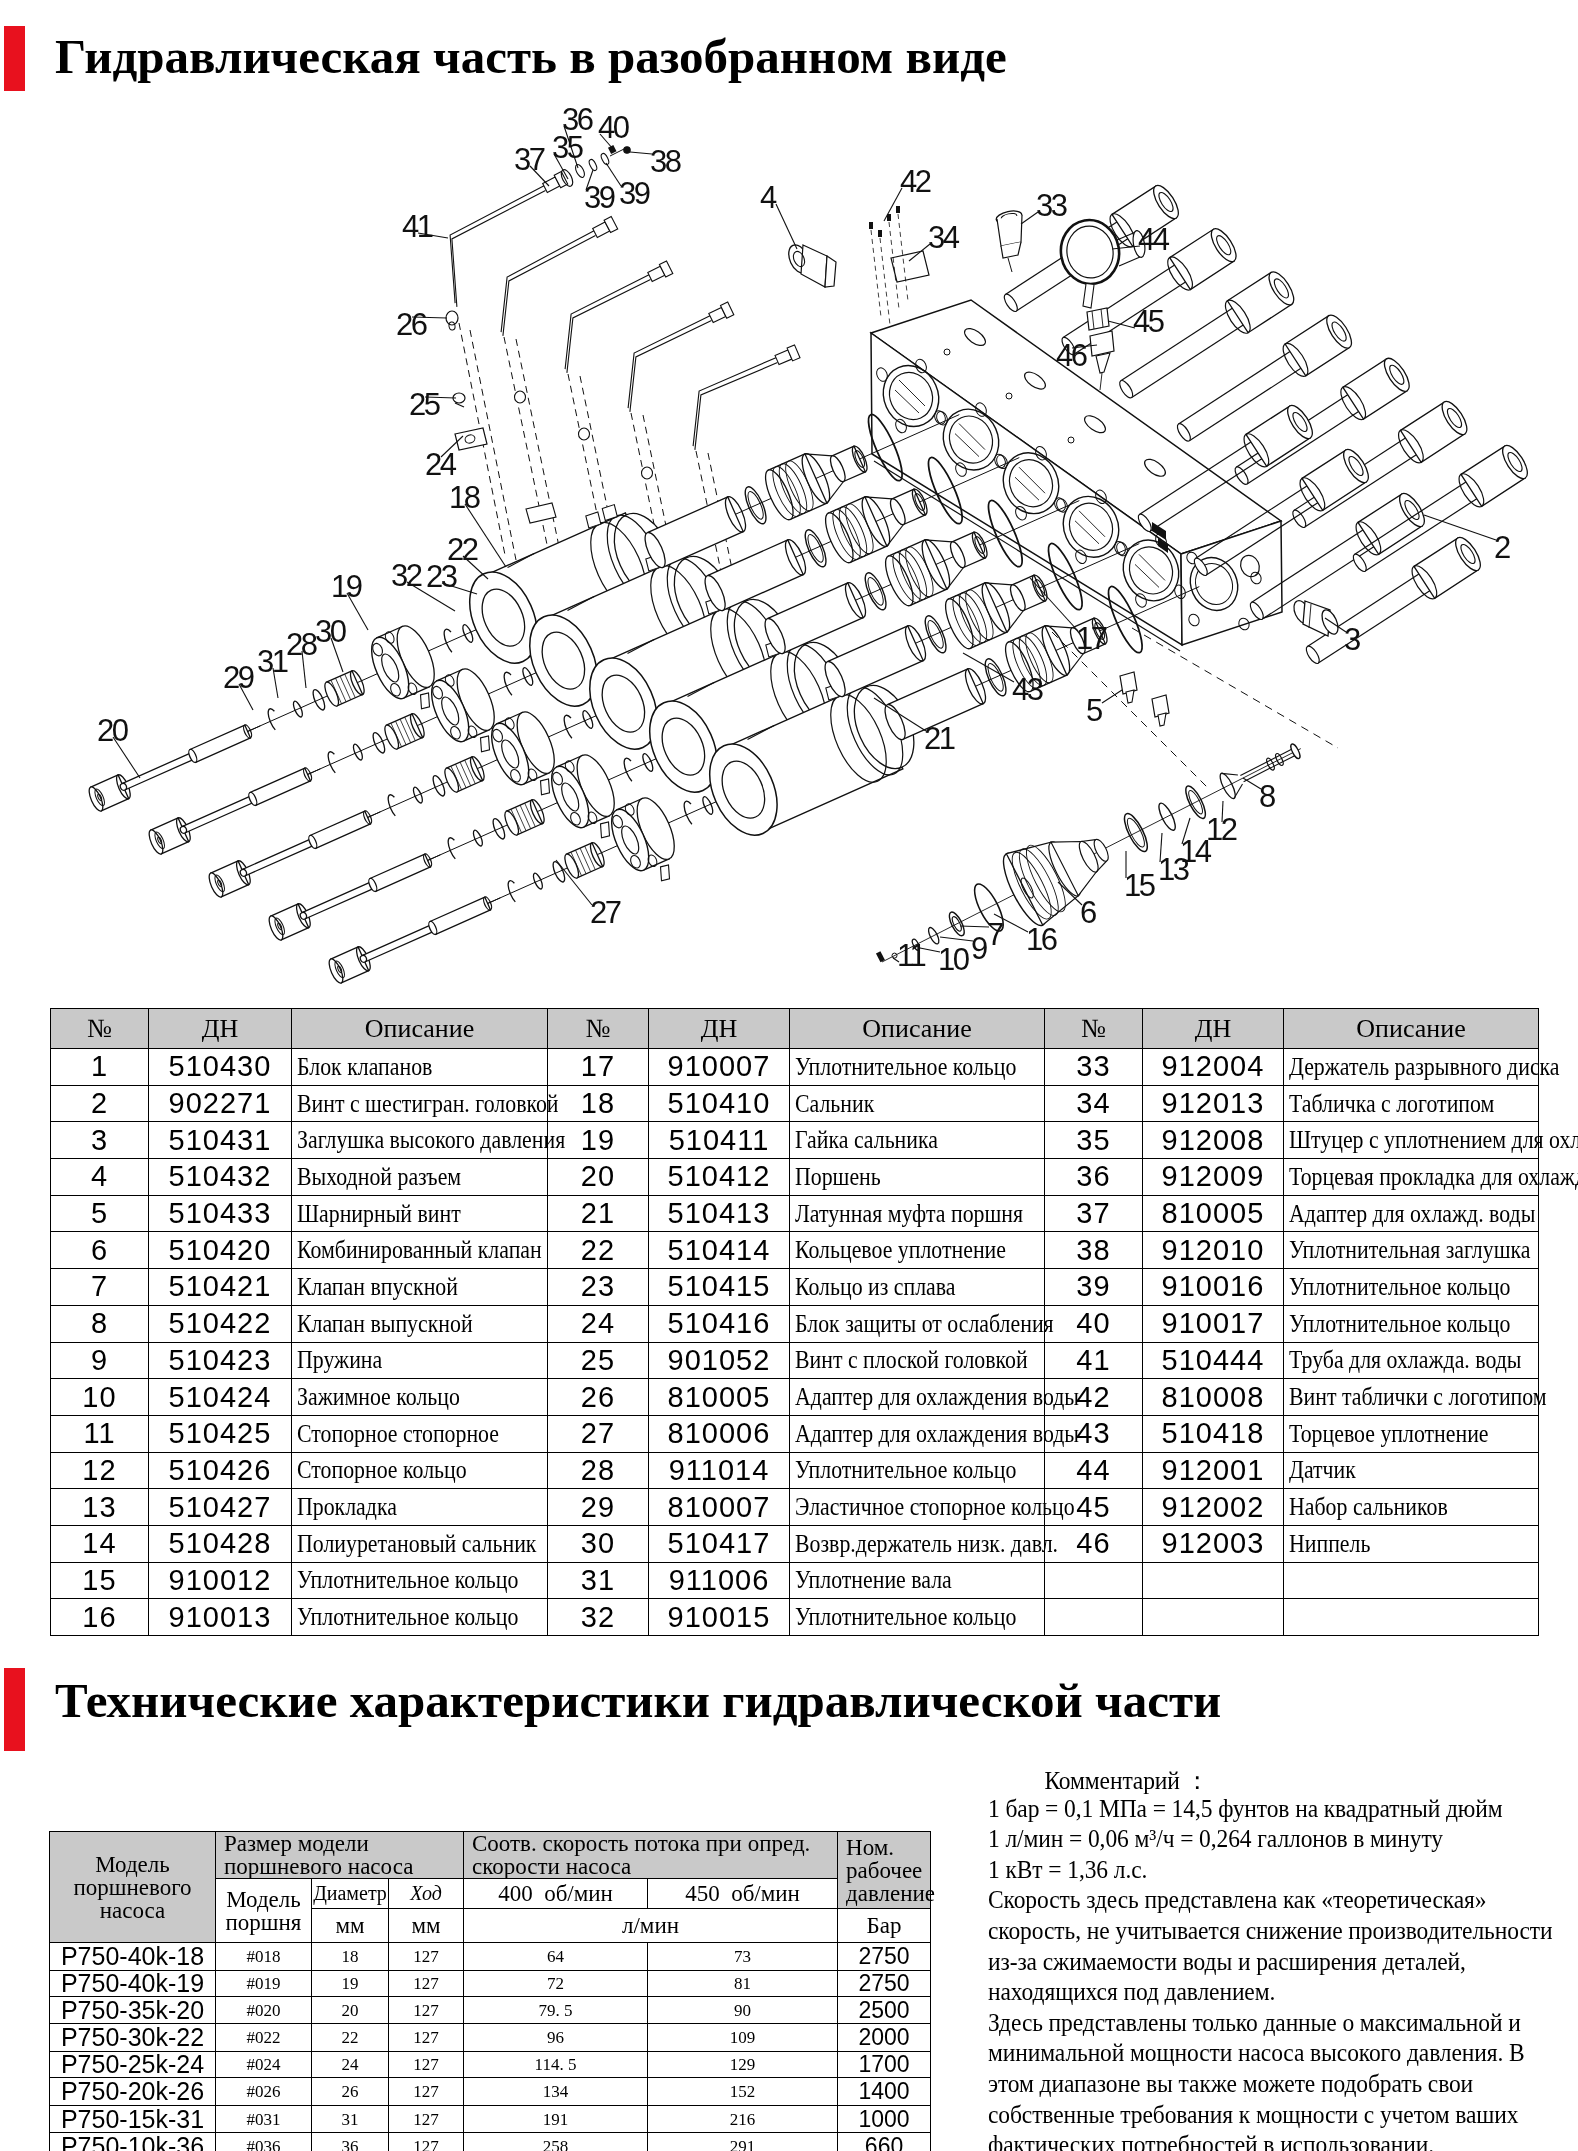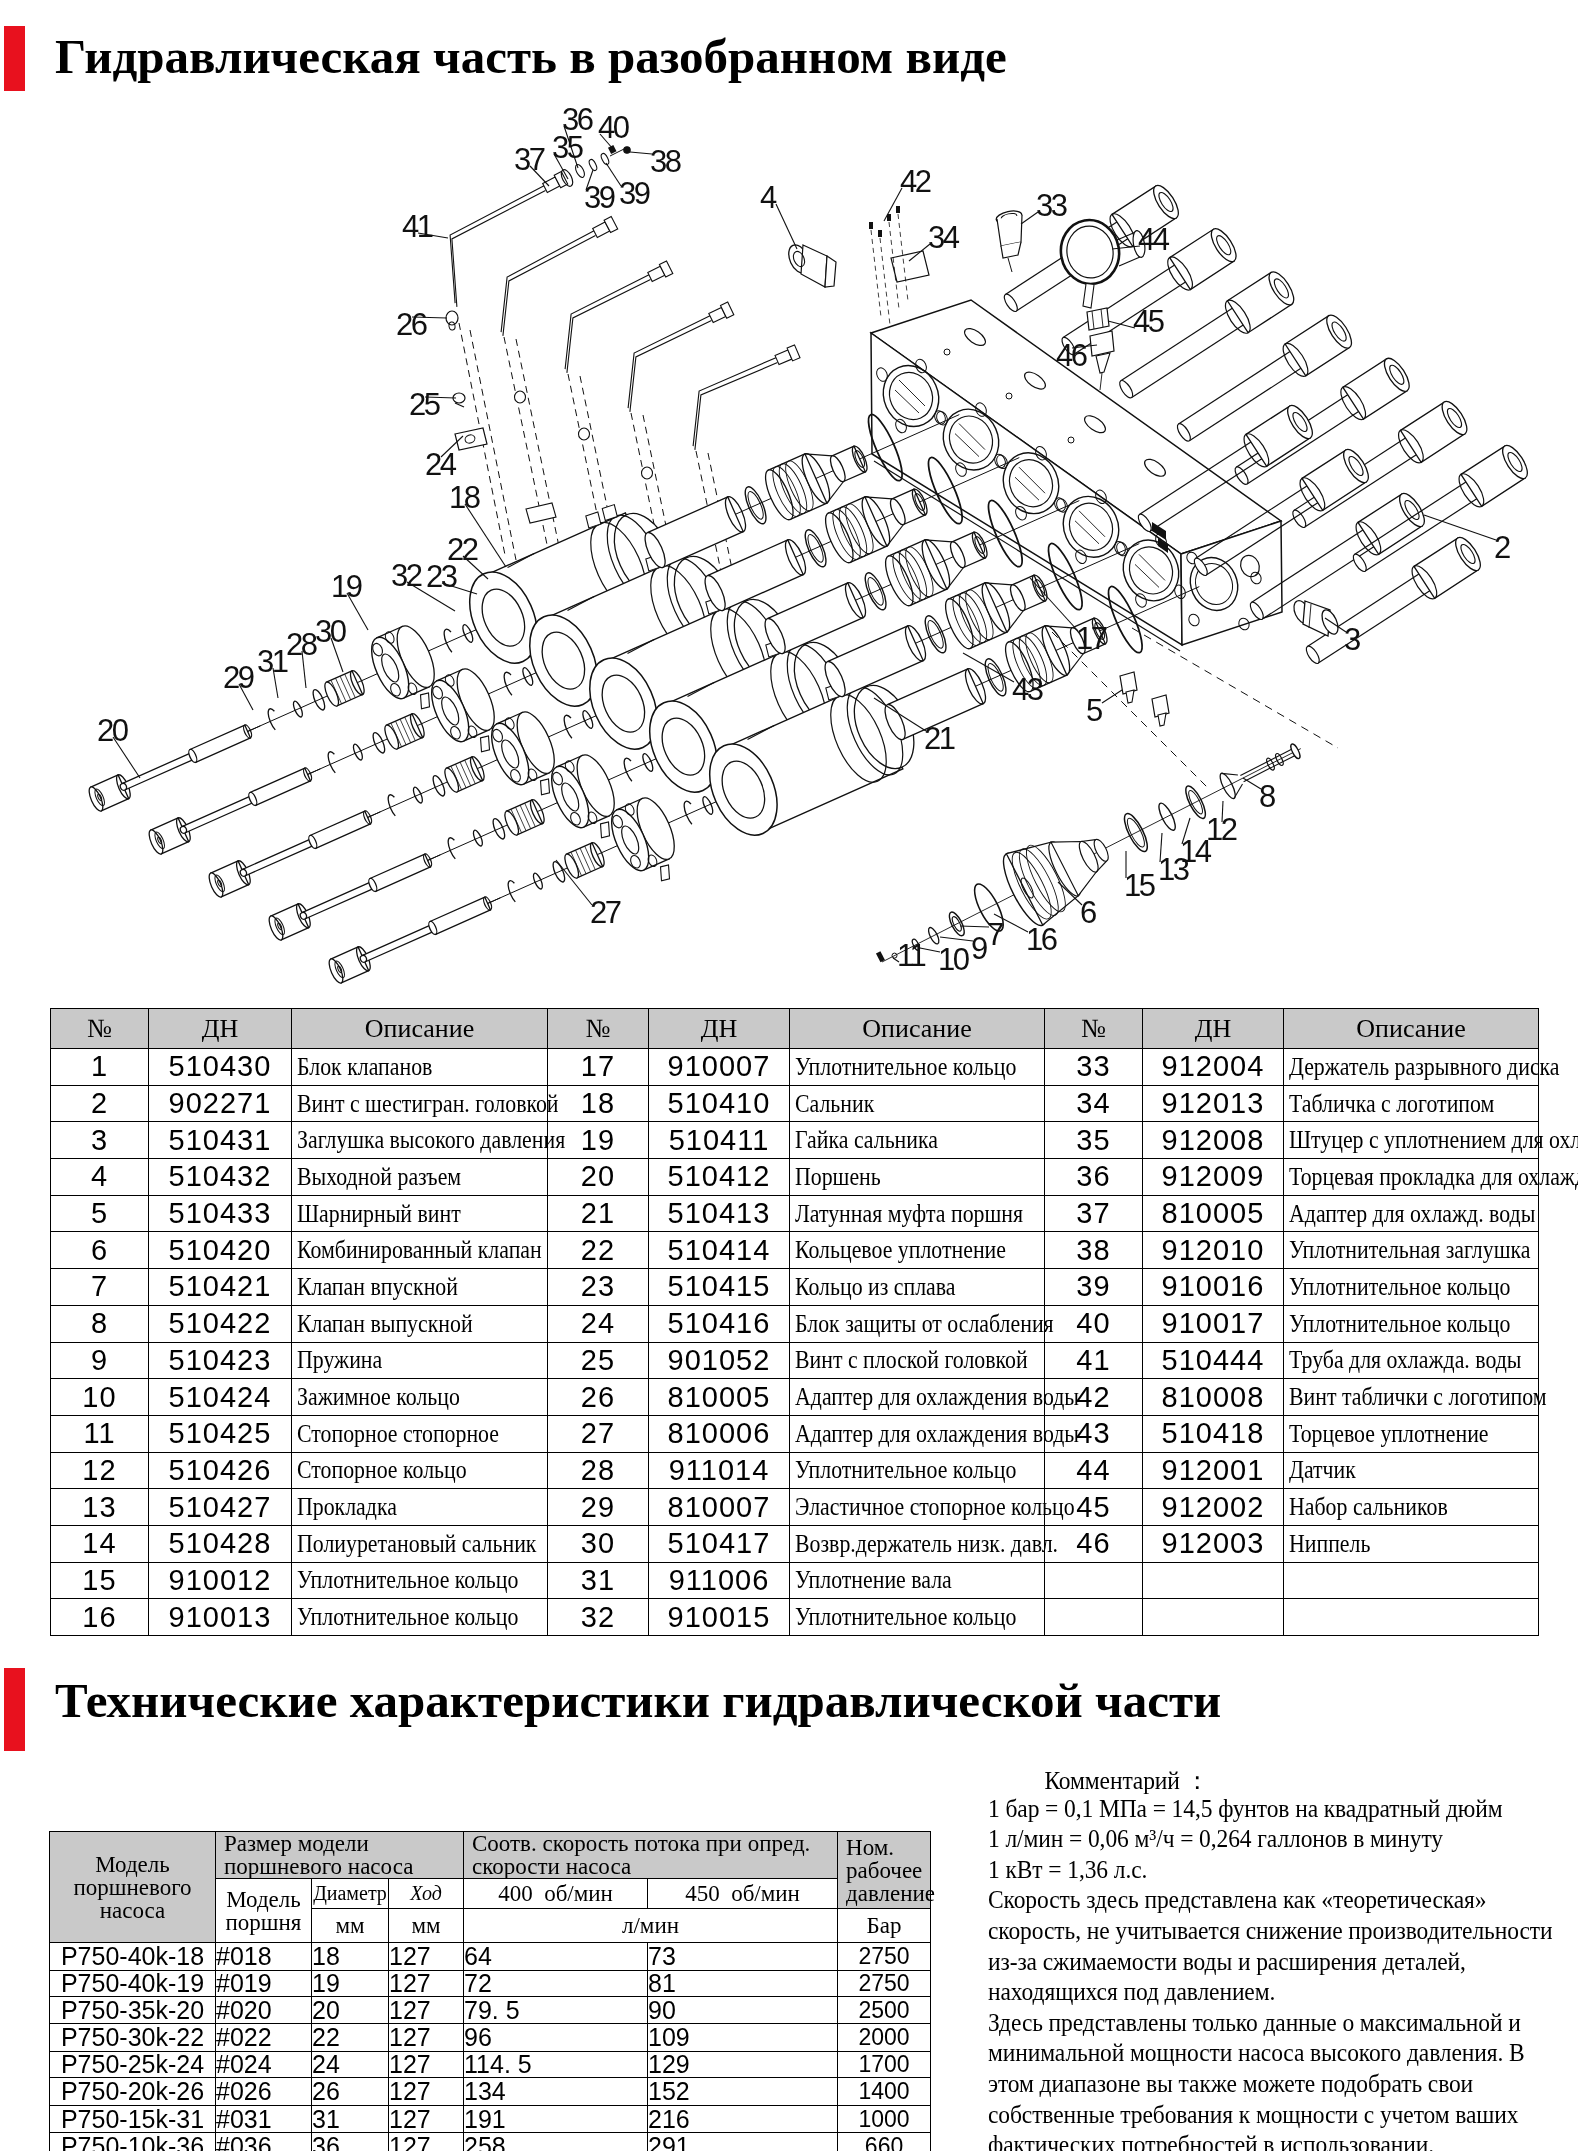--- a/index.html
+++ b/index.html
@@ -14,21 +14,21 @@
 .parts td.d { font-family:"Liberation Serif",serif; font-size:26px; text-align:left;
                padding-left:5px; white-space:nowrap; }
 .parts td.d span { display:inline-block; transform:scaleX(0.84); transform-origin:0 50%; white-space:nowrap; }
 .parts th { border:1.6px solid #000; background:#c9c9c9; font-weight:normal;
              font-family:"Liberation Serif",serif; font-size:26px; }
 .spec td, .spec th { border:1.8px solid #000; }
 .spec td { line-height:25px; }
 .spec th { font-weight:normal; font-family:"Liberation Serif",serif; font-size:23px; line-height:23px; padding:0 0 0 0; }
 .spec .grey { background:#c9c9c9; }
 .spec td.m { font-family:"Liberation Sans",sans-serif; font-size:25px; text-align:center; }
-.spec td.v { font-family:Liberation Sans, sans-serif; font-size:25px; }
+.spec td.v { font-family:Liberation Serif, serif; font-size:17px; text-align:center; }
 .spec td.vp { font-family:"Liberation Sans",sans-serif; font-size:23px; text-align:center; }
 .comment { position:absolute; left:988px; top:1764px; width:600px;
            font-family:"Liberation Serif",serif; font-size:25px; color:#000; letter-spacing:-0.1px;
            transform:scaleX(0.94); transform-origin:0 0; }
 .comment div { white-space:nowrap; height:30.6px; }
 </style></head>
 <body>
 
 <div class="redbar" style="top:26px;height:65px;"></div>
 

